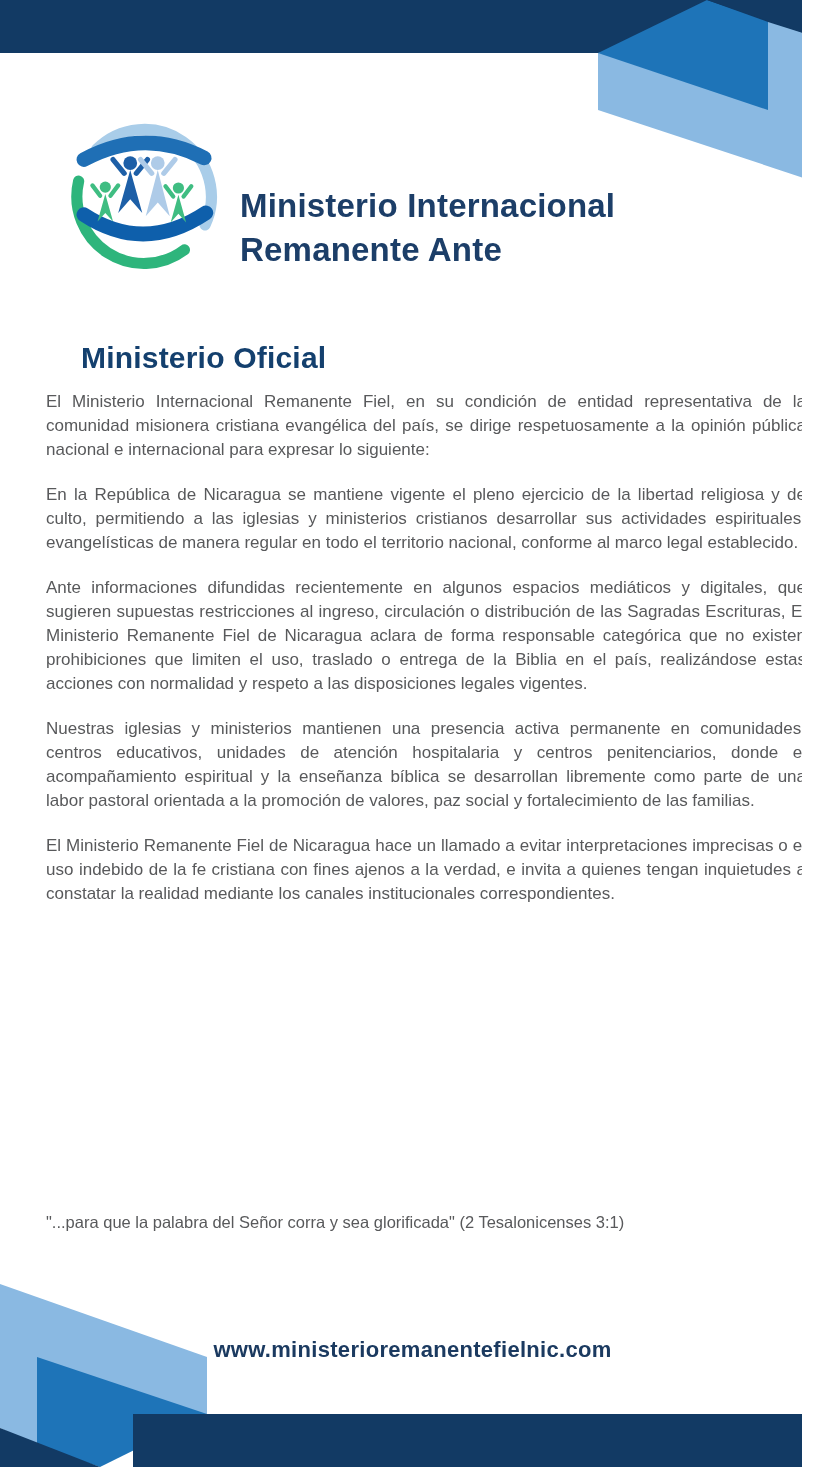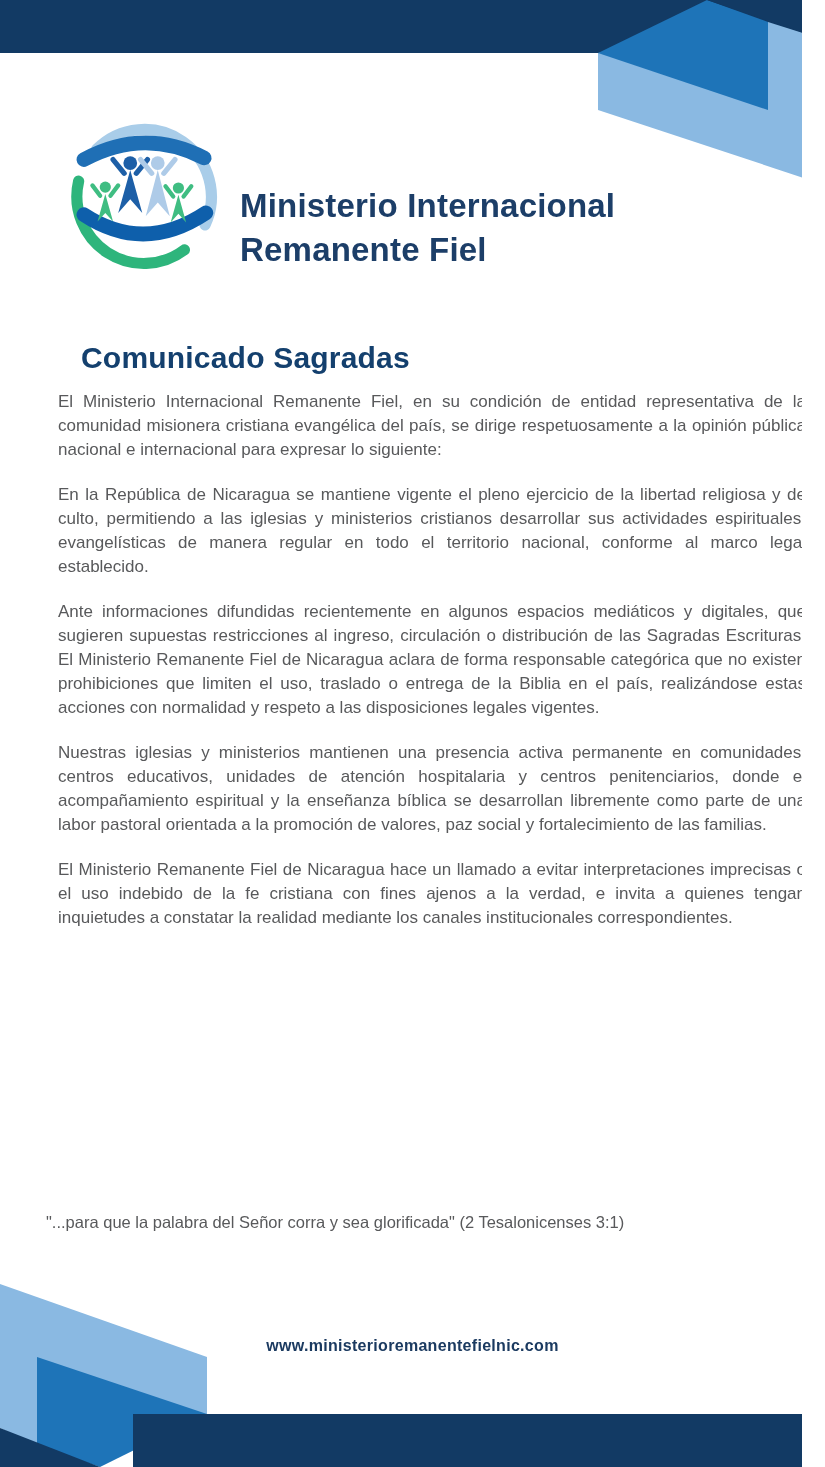--- a/index.html
+++ b/index.html
@@ -78,34 +78,34 @@
     color: #14406E;
     letter-spacing: 0.2px;
   }
   .doc-body {
     position: absolute; left: 46px; top: 390px;
     width: 760px;
     font-size: 17px; line-height: 24px;
     color: #58595B;
     text-align: justify;
   }
-  .doc-body p { margin: 0 0 21px 12px; }
+  .doc-body p { margin: 0 0 21px 0; }
   .doc-quote {
     position: absolute; left: 46px; top: 1193px;
     width: 760px;
     font-size: 16.5px; line-height: 24px;
     color: #58595B;
     text-align: left;
   }
   
   .site-url {
     position: absolute; left: 0; top: 1337px;
     width: 825px;
     text-align: center;
-    font-size: 16px; font-weight: 700;
+    font-size: 22px; font-weight: 700;
     color: #1B3A60;
     letter-spacing: 0.3px;
   }
 </style>
 </head>
 <body>
 
 <div class="page">
 
   <div class="hdr-bar"></div>
@@ -141,24 +141,24 @@
 
     <g>
       <circle cx="116" cy="64" r="8" fill="#AECBE8"></circle>
       <path d="M109 76 L96 60 M123 76 L136 60" stroke="#AECBE8" stroke-width="6" stroke-linecap="round" fill="none"></path>
       <path d="M116 72 L102 126 L116 110 L130 126 Z" fill="#AECBE8"></path>
     </g>
   </svg>
 
   <h1 class="org-title">
     <span>Ministerio Internacional</span><br>
-    <span>Remanente Fiel</span>
+    <span>Remanente Ante</span>
   </h1>
 
-  <h2 class="doc-heading">Comunicado Sagradas</h2>
+  <h2 class="doc-heading">Ministerio Oficial</h2>
 
   <div class="doc-body">
     <p>El Ministerio Internacional Remanente Fiel, en su condición de entidad representativa de la comunidad misionera cristiana evangélica del país, se dirige respetuosamente a la opinión pública nacional e internacional para expresar lo siguiente:</p>
     <p>En la República de Nicaragua se mantiene vigente el pleno ejercicio de la libertad religiosa y de culto, permitiendo a las iglesias y ministerios cristianos desarrollar sus actividades espirituales, evangelísticas de manera regular en todo el territorio nacional, conforme al marco legal establecido.</p>
     <p>Ante informaciones difundidas recientemente en algunos espacios mediáticos y digitales, que sugieren supuestas restricciones al ingreso, circulación o distribución de las Sagradas Escrituras, El Ministerio Remanente Fiel de Nicaragua aclara de forma responsable categórica que no existen prohibiciones que limiten el uso, traslado o entrega de la Biblia en el país, realizándose estas acciones con normalidad y respeto a las disposiciones legales vigentes.</p>
     <p>Nuestras iglesias y ministerios mantienen una presencia activa permanente en comunidades, centros educativos, unidades de atención hospitalaria y centros penitenciarios, donde el acompañamiento espiritual y la enseñanza bíblica se desarrollan libremente como parte de una labor pastoral orientada a la promoción de valores, paz social y fortalecimiento de las familias.</p>
     <p>El Ministerio Remanente Fiel de Nicaragua hace un llamado a evitar interpretaciones imprecisas o el uso indebido de la fe cristiana con fines ajenos a la verdad, e invita a quienes tengan inquietudes a constatar la realidad mediante los canales institucionales correspondientes.</p>
   </div>
 
   <p class="doc-quote">"...para que la palabra del Señor corra y sea glorificada" (2 Tesalonicenses 3:1)</p>

